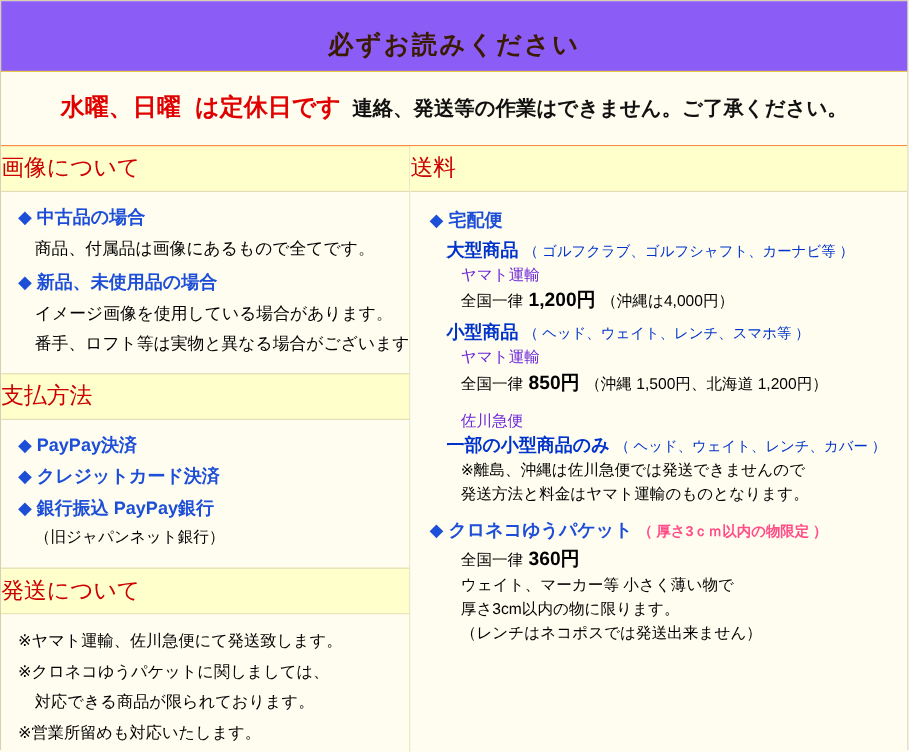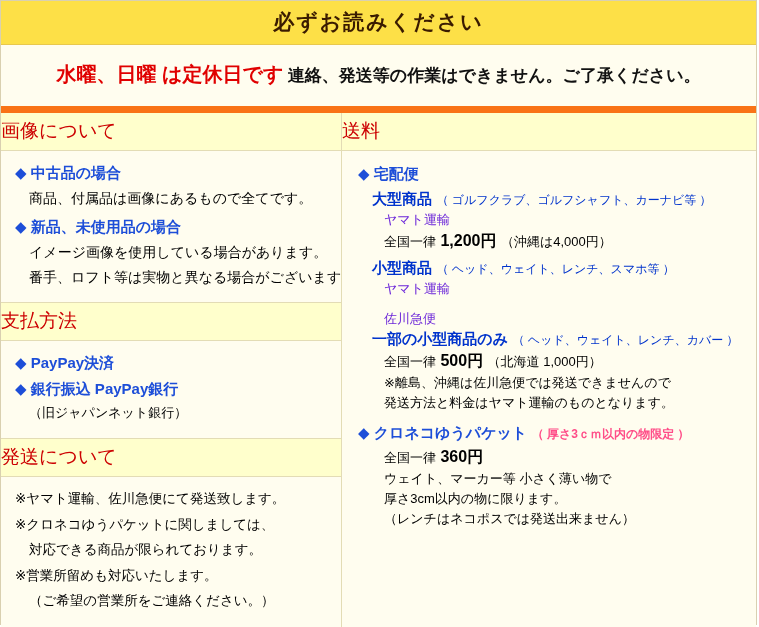--- a/index.html
+++ b/index.html
@@ -11,35 +11,36 @@
     overflow:hidden;
   }
   .sheet{
     width:757px;height:625px;
     border:1px solid #d9d0b0;
     box-sizing:border-box;
     display:flex;flex-direction:column;
   }
   
   .header{
-    background:#fde047;
+    background:#8b5cf6;
     text-align:center;
     font-weight:bold;
     font-size:21px;
     color:#3a1b00;
     letter-spacing:2px;
-    padding:7px 0 8px 0;
+    padding:22px 0 8px 0;
     border-bottom:1px solid #e8c84d;
   }
   
   .notice{
     background:#fffdef;
-    border-bottom:7px solid #f97316;
+    border-bottom:1px solid #f97316;
     text-align:center;
     padding:16px 0 18px 0;
+    font-family:Liberation Mono, monospace;
   }
   .notice .red{
     color:#e00000;font-weight:bold;font-size:20px;
   }
   .notice .blk{
     color:#111;font-weight:bold;font-size:17px;
   }
   
   .cols{flex:1;display:flex;}
   .colL{width:340px;border-right:1px solid #e3dcb5;display:flex;flex-direction:column;}
@@ -99,20 +100,21 @@
         <p class="ln bold-red">◆ 中古品の場合</p>
         <p class="ln ind1">商品、付属品は画像にあるもので全てです。</p>
         <p class="ln bold-red" style="margin-top:6px">◆ 新品、未使用品の場合</p>
         <p class="ln ind1">イメージ画像を使用している場合があります。</p>
         <p class="ln ind1">番手、ロフト等は実物と異なる場合がございます。</p>
       </div>
 
       <div class="sect-title">支払方法</div>
       <div class="sect-body">
         <p class="ln bold-red">◆ PayPay決済</p>
+        <p class="ln bold-red">◆ クレジットカード決済</p>
         <p class="ln bold-red">◆ 銀行振込 PayPay銀行</p>
         <p class="ln ind1 small">（旧ジャパンネット銀行）</p>
       </div>
 
       <div class="sect-title">発送について</div>
       <div class="sect-body grow note">
         <p class="ln">※ヤマト運輸、佐川急便にて発送致します。</p>
         <p class="ln">※クロネコゆうパケットに関しましては、</p>
         <p class="ln ind1">対応できる商品が限られております。</p>
         <p class="ln">※営業所留めも対応いたします。</p>
@@ -138,32 +140,32 @@
           <span class="moneysm">（沖縄は4,000円）</span>
         </p>
 
         <div class="gap-s"></div>
 
         <p class="ln ind1">
           <span class="bold-blue">小型商品</span>
           <span class="sub-paren">（ ヘッド、ウェイト、レンチ、スマホ等 ）</span>
         </p>
         <p class="ln ind2 pink">ヤマト運輸</p>
+        <p class="ln ind2">
+          <span class="small">全国一律</span>
+          <span class="money">850円</span>
+          <span class="moneysm">（沖縄 1,500円、北海道 1,200円）</span>
+        </p>
 
         <div class="gap"></div>
 
         <p class="ln ind2 pink">佐川急便</p>
         <p class="ln ind1">
           <span class="bold-blue">一部の小型商品のみ</span>
           <span class="sub-paren">（ ヘッド、ウェイト、レンチ、カバー ）</span>
-        </p>
-        <p class="ln ind2">
-          <span class="small">全国一律</span>
-          <span class="money">500円</span>
-          <span class="moneysm">（北海道 1,000円）</span>
         </p>
         <p class="ln ind2 small">※離島、沖縄は佐川急便では発送できませんので</p>
         <p class="ln ind2 small">発送方法と料金はヤマト運輸のものとなります。</p>
 
         <div class="gap"></div>
 
         <p class="ln">
           <span class="bold-red">◆ クロネコゆうパケット</span>
           <span class="sub-paren-pink">（ 厚さ3ｃｍ以内の物限定 ）</span>
         </p>

